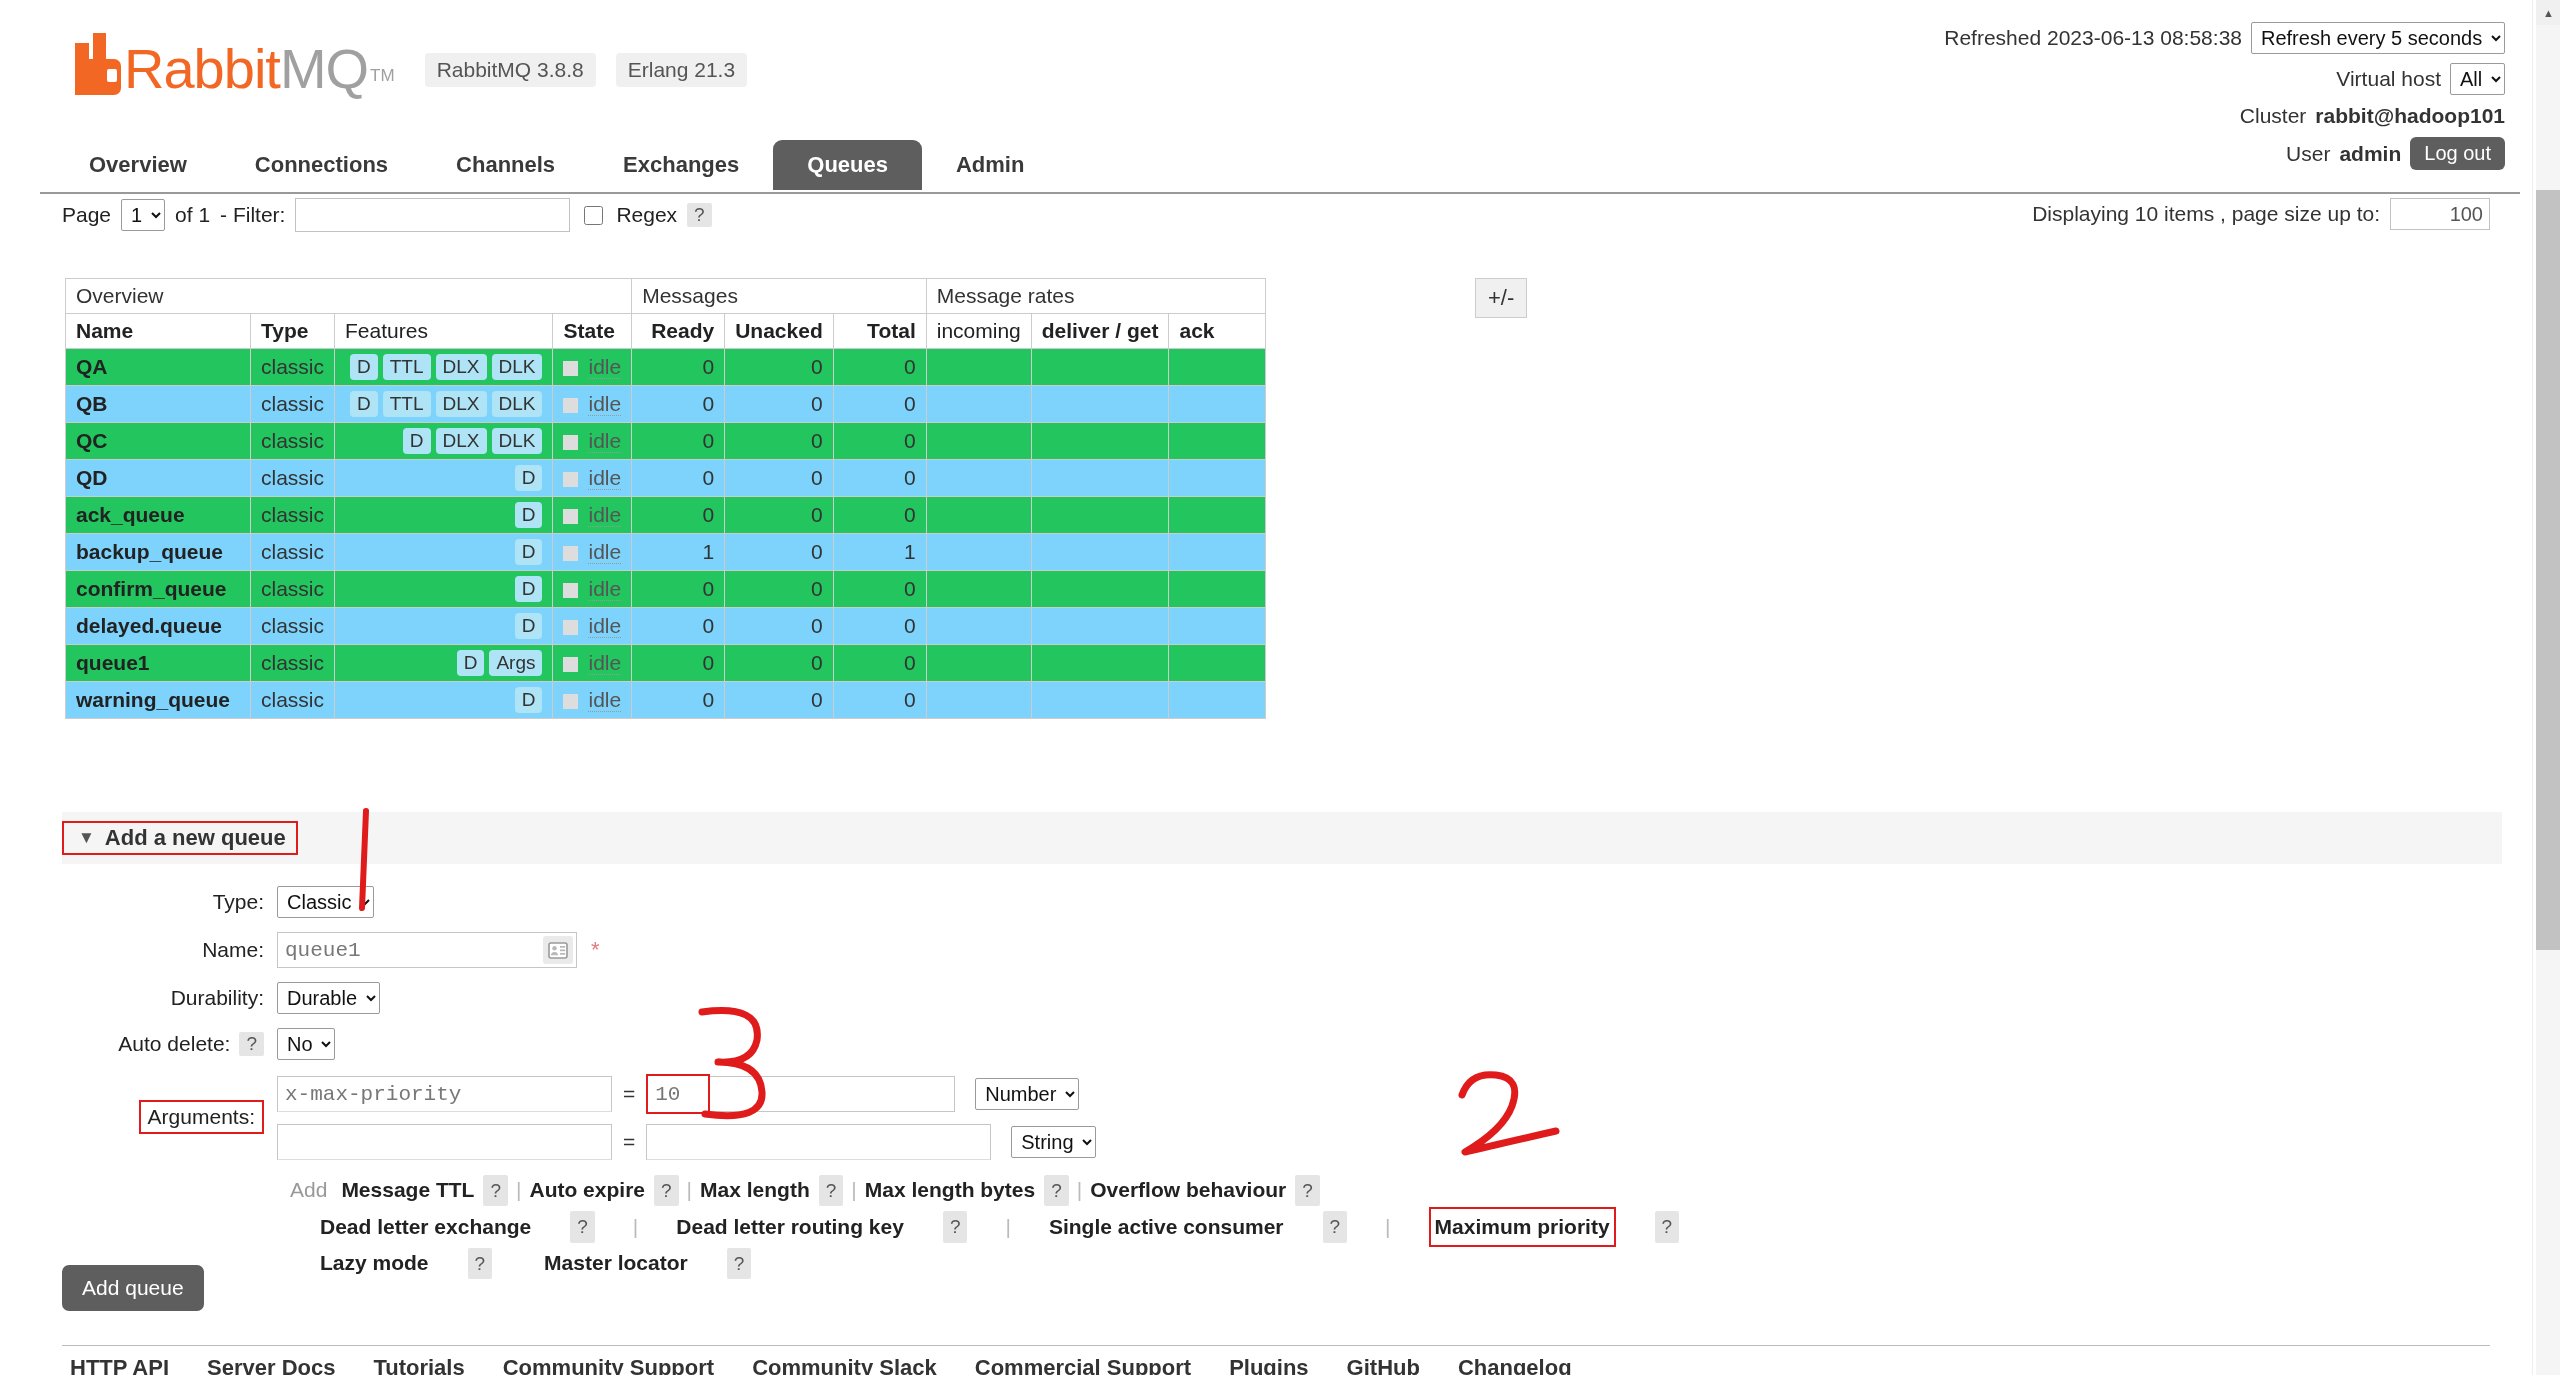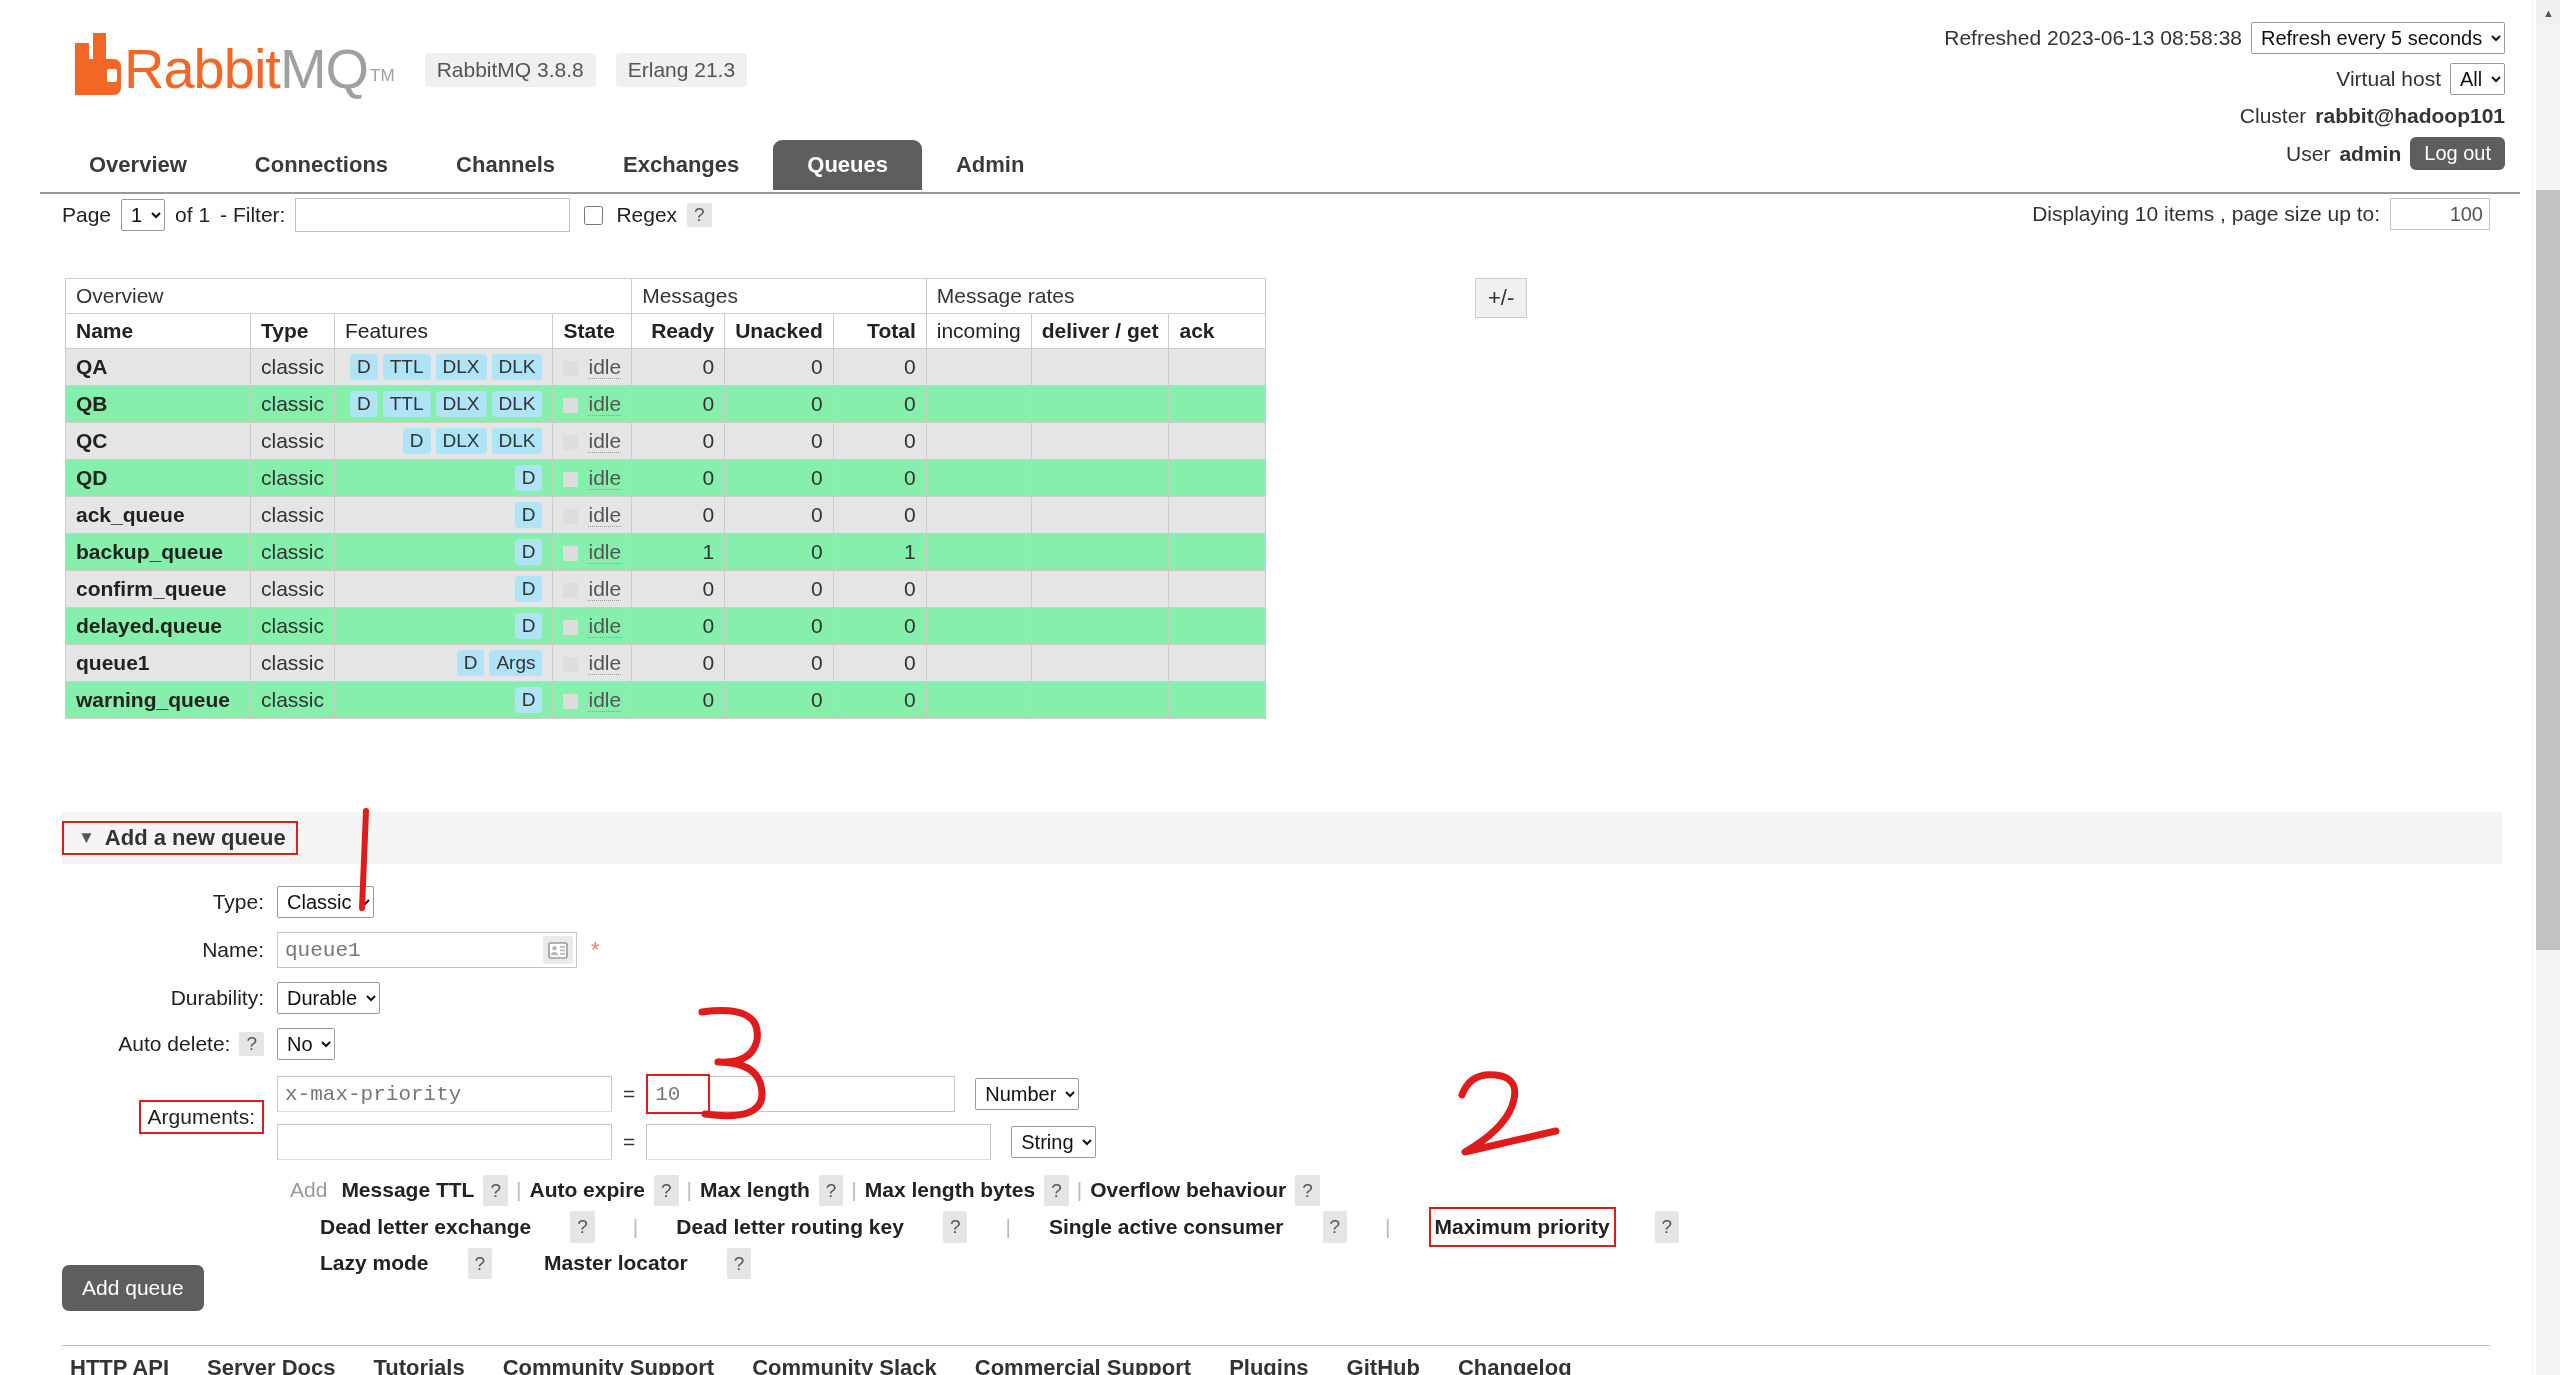--- a/index.html
+++ b/index.html
@@ -52,22 +52,22 @@
   .displaying input { width:100px; height:32px; border:1px solid #c2c2c2; text-align:right; font-size:20px; color:#555; padding-right:6px; font-family:"Liberation Sans", sans-serif; }
 
   
   .tablewrap { position:absolute; left:65px; top:278px; }
   table.queues { border-collapse:collapse; font-size:21px; }
   table.queues th, table.queues td { border:1px solid #ccc; padding:5px 10px; }
   .grp-head th { background:#fff; font-weight:normal; color:#333; text-align:left; font-size:21px; padding:8px 10px; }
   .col-head th { background:#fff; text-align:left; font-size:21px; padding:7px 10px; white-space:nowrap; }
   .col-head th.unsortable { font-weight:normal; }
   .col-head th.num { text-align:right; }
-  tr.alt td { background:#e5e5e5; }
-  tr.norm td { background:#86efac; }
+  tr.alt td { background:#22c55e; }
+  tr.norm td { background:#7dd3fc; }
   td.name { font-weight:bold; font-size:21px; white-space:nowrap; min-width:185px; }
   td.type { color:#333; }
   td.features { text-align:right; min-width:205px; white-space:nowrap; }
   .feat { display:inline-block; background:#aee4f5; color:#333; font-size:19px; padding:2px 7px; border-radius:4px; margin-left:5px; }
   td.state { white-space:nowrap; }
   .state-box { display:inline-block; width:15px; height:15px; background:#ddd; vertical-align:middle; margin-right:10px; }
   .state-txt { color:#555; border-bottom:1px dotted #999; }
   td.num { text-align:right; color:#333; min-width:93px; }
   td.rate { min-width:97px; }
   .plusminus { position:absolute; left:1475px; top:278px; border:1px solid #ccc; background:#f0f0f0; font-size:22px; padding:6px 12px; color:#333; cursor:pointer; }

